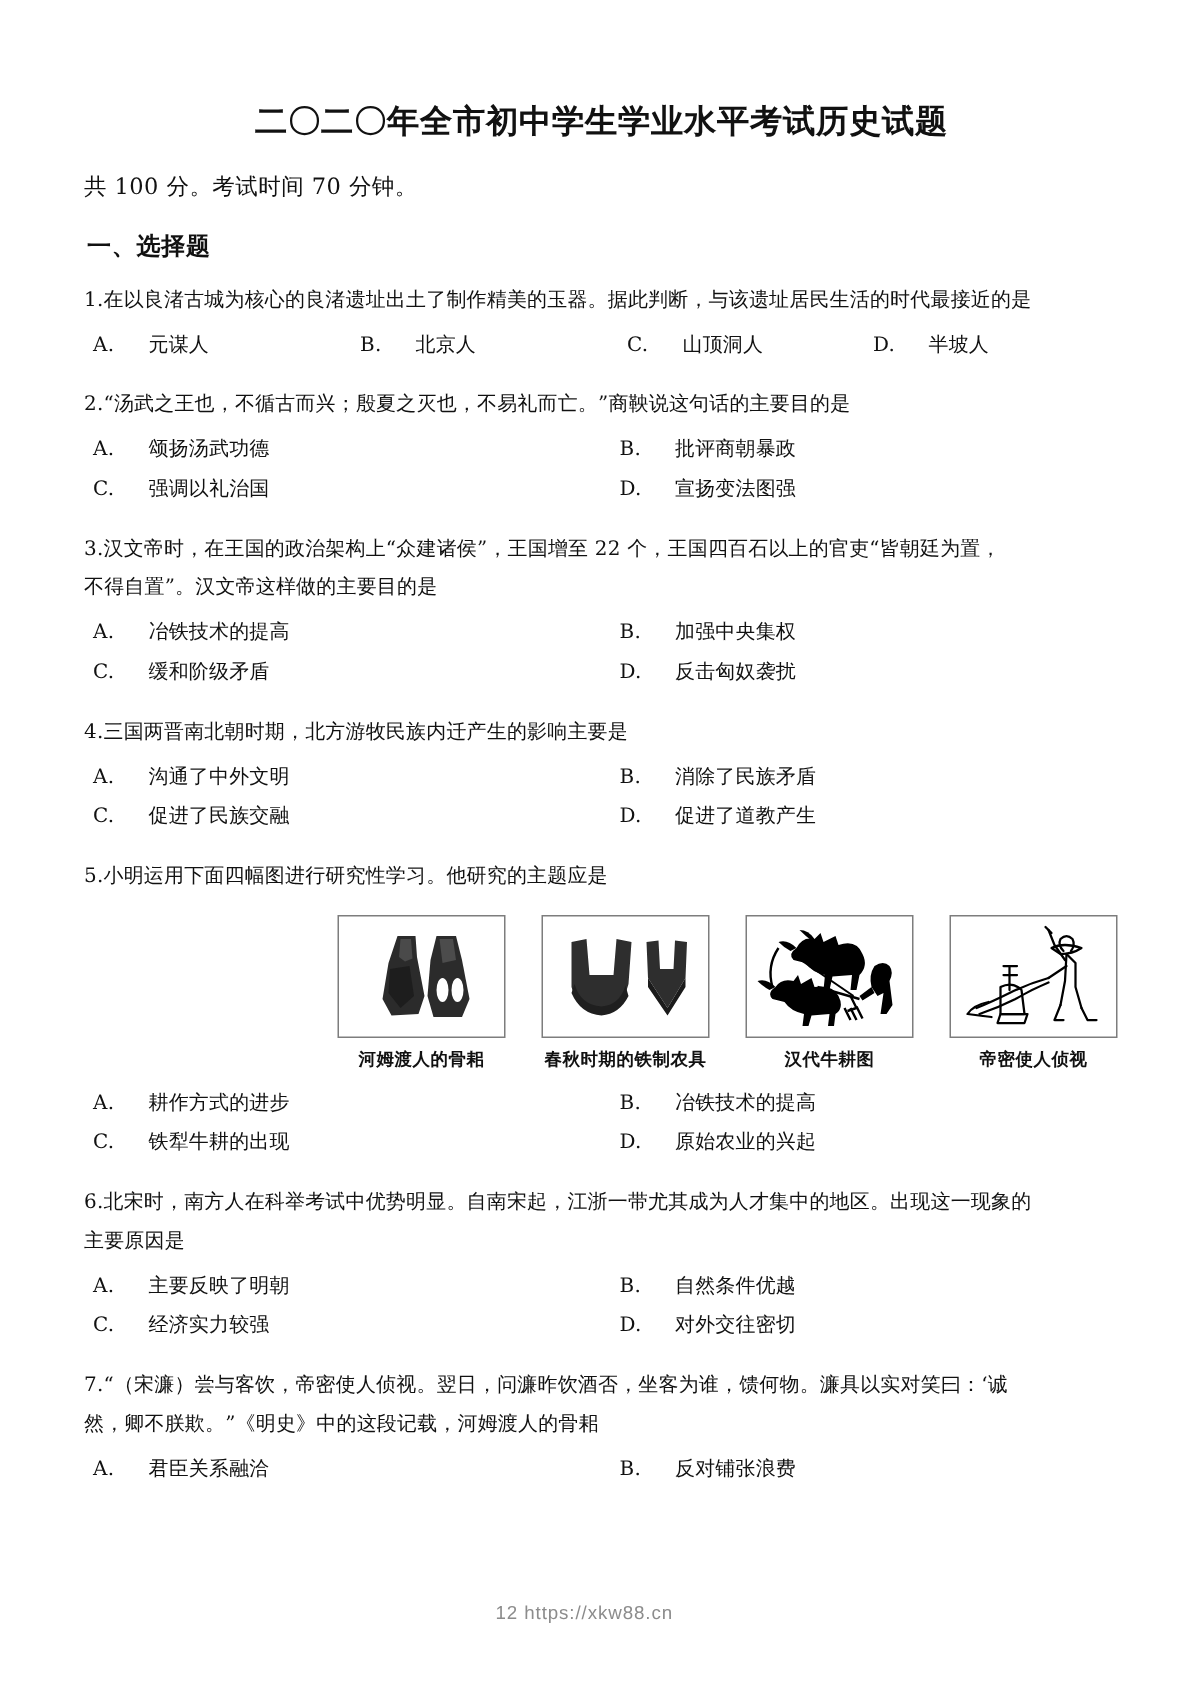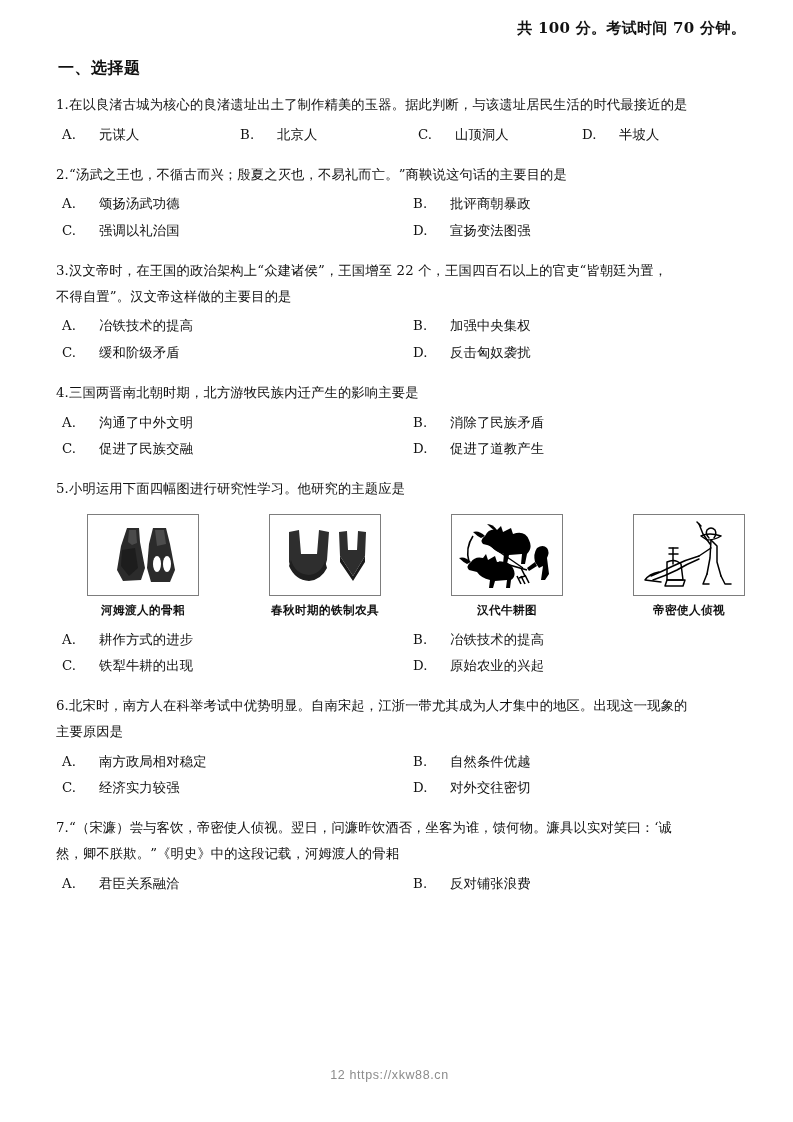--- a/index.html
+++ b/index.html
@@ -32,23 +32,23 @@
   
   .doc-title {
     text-align: center;
     font-size: 21.5px;
     font-weight: bold;
     letter-spacing: 0.5px;
     margin-top: 68px;
     line-height: 1.3;
   }
   .doc-subtitle {
-    text-align: right;
+    text-align: left;
     font-size: 15px;
-    font-weight: bold;
+    font-weight: normal;
     margin-top: 19px;
     letter-spacing: 0.3px;
   }
   .doc-section {
     text-align: center;
     font-size: 15px;
     font-weight: bold;
     margin-top: 17px;
     letter-spacing: 0.3px;
   }
@@ -103,23 +103,24 @@
   
   .cols4 .opt { padding-left: 6px; }
   .cols4 .opt:nth-child(1) { width: 172px; }
   .cols4 .opt:nth-child(2) { width: 172px; }
   .cols4 .opt:nth-child(3) { width: 158px; }
   .cols4 .opt:nth-child(4) { width: 150px; }
 
   
   .figure-strip {
     display: flex;
-    justify-content: space-between;
+    justify-content: flex-end;
     margin-top: 12px;
     margin-left: 30px;
+    gap: 22px;
   }
   .fig {
     width: 114px;
     display: flex;
     flex-direction: column;
     align-items: center;
   }
   .fig-box {
     width: 112px;
     height: 82px;
@@ -154,20 +155,21 @@
     font-family: "Liberation Sans", sans-serif;
     letter-spacing: 0.6px;
   }
 </style>
 </head>
 <body>
 
 <div class="page">
   <div class="content">
 
+    <div class="doc-title">二〇二〇年全市初中学生学业水平考试历史试题</div>
     <div class="doc-subtitle">共 100 分。考试时间 70 分钟。</div>
     <div class="part-heading">一、选择题</div>
 
     <div class="question">
       <div class="q-stem">
         <span class="q-stem-line">1.在以良渚古城为核心的良渚遗址出土了制作精美的玉器。据此判断，与该遗址居民生活的时代最接近的是</span>
       </div>
       <div class="options cols4">
         <div class="opt-row">
           <div class="opt">
@@ -393,21 +395,21 @@
 
     <div class="question">
       <div class="q-stem">
         <span class="q-stem-line">6.北宋时，南方人在科举考试中优势明显。自南宋起，江浙一带尤其成为人才集中的地区。出现这一现象的</span>
         <span class="q-stem-line">主要原因是</span>
       </div>
       <div class="options cols2">
         <div class="opt-row">
           <div class="opt">
             <span class="lbl">A.</span>
-            <span class="txt">南方政局相对稳定</span>
+            <span class="txt">主要反映了明朝</span>
           </div>
           <div class="opt">
             <span class="lbl">B.</span>
             <span class="txt">自然条件优越</span>
           </div>
         </div>
         <div class="opt-row">
           <div class="opt">
             <span class="lbl">C.</span>
             <span class="txt">经济实力较强</span>

